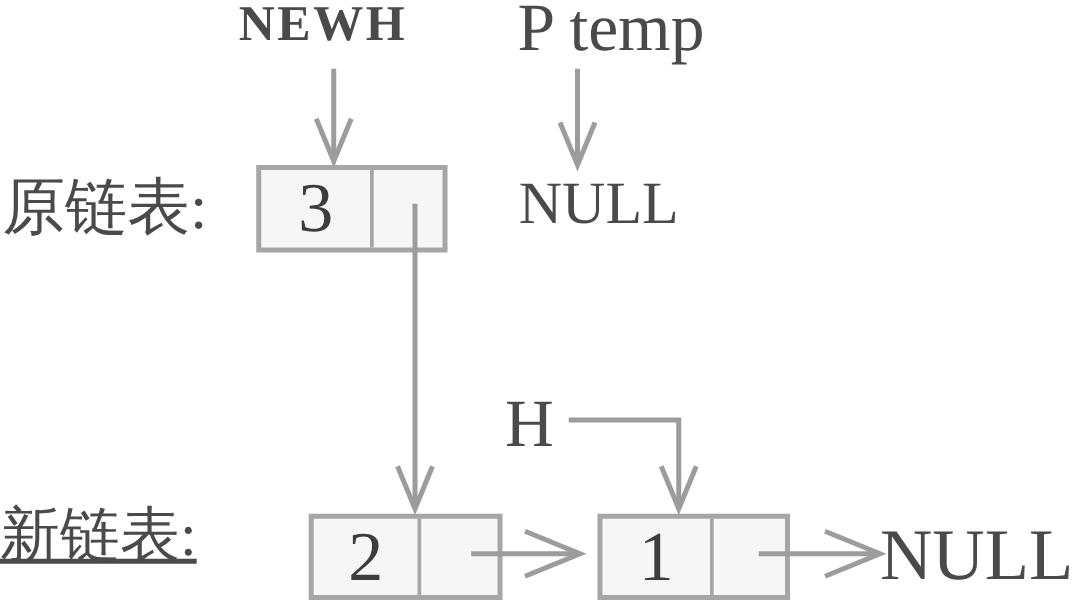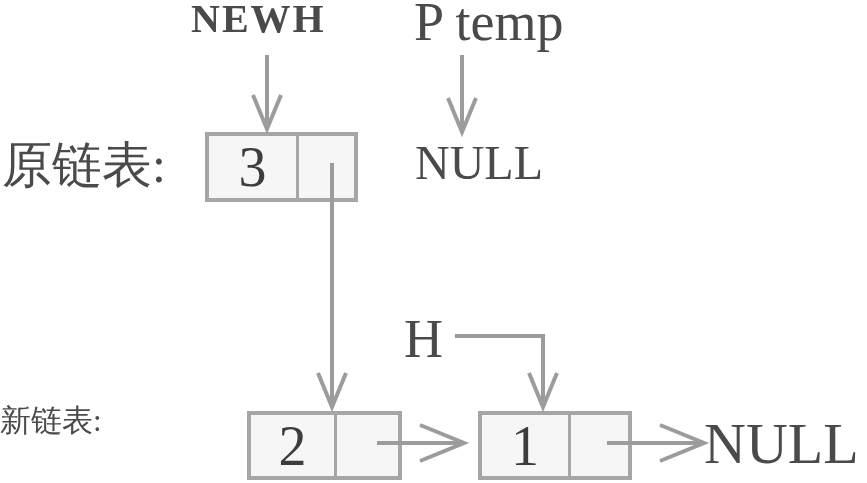--- a/index.html
+++ b/index.html
@@ -15,21 +15,21 @@
     position: absolute;
     color: #4a4a4a;
     line-height: 1;
     white-space: nowrap;
   }
   .lbl-newh      { left: 191px; top: -1px;  font-size: 40px; letter-spacing: 2px; font-weight: bold; }
   .lbl-ptemp     { left: 414px; top: -5px;  font-size: 54px; }
   .lbl-null-top  { left: 415px; top: 139px; font-size: 48px; }
   .lbl-orig      { left: 2px;   top: 140px; font-size: 50px; }
   .lbl-h         { left: 404px; top: 312px; font-size: 54px; }
-  .lbl-new       { left: 0px;   top: 405px; font-size: 31px; }
+  .lbl-new       { left: 0px;   top: 405px; font-size: 48px; text-decoration: underline; }
   .lbl-null-bot  { left: 704px; top: 415px; font-size: 58px; }
 
   .node {
     position: absolute;
     display: flex;
     box-sizing: border-box;
     background: #f6f6f6;
     border: 4px solid #a6a6a6;
   }
   .node .data {

